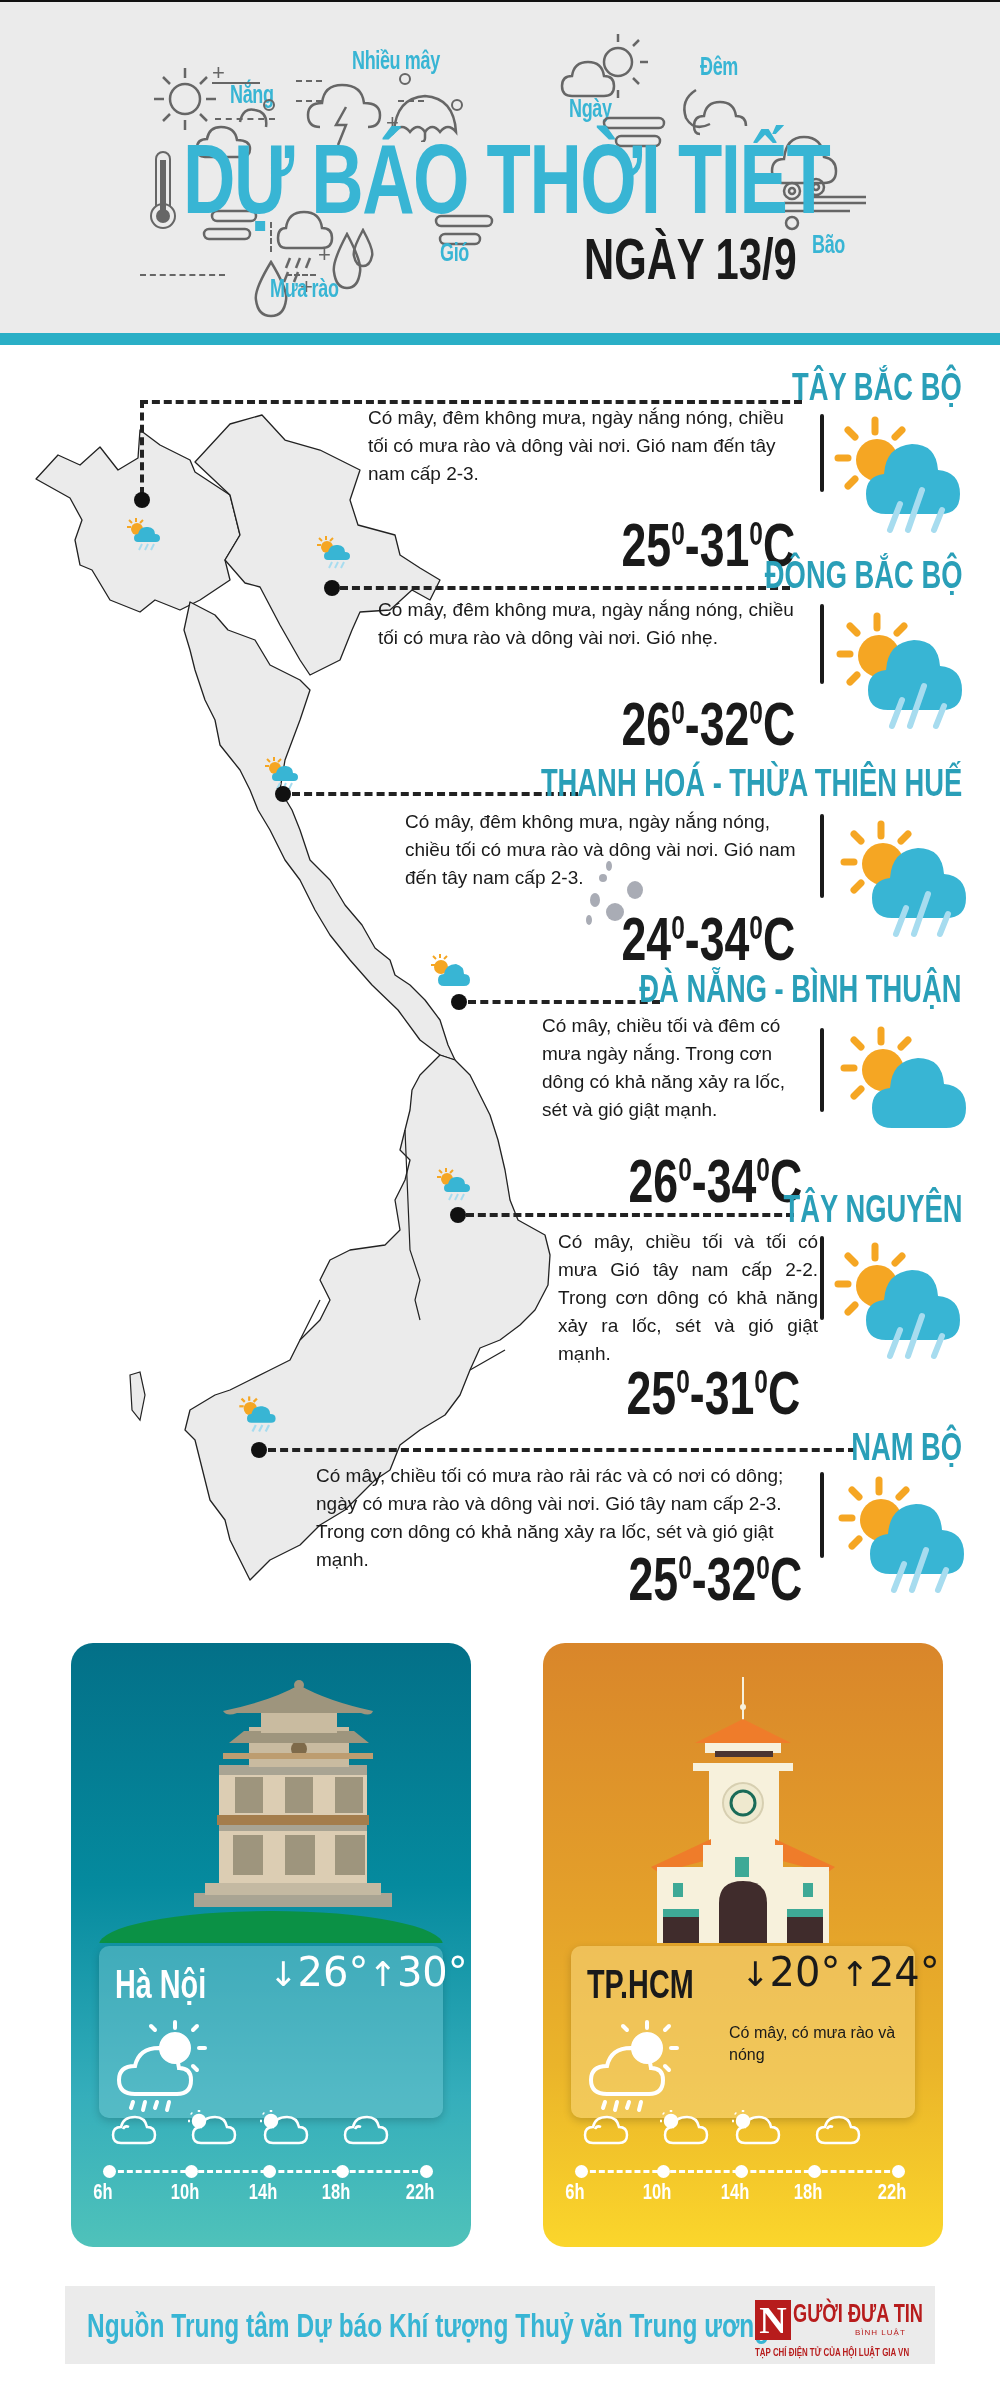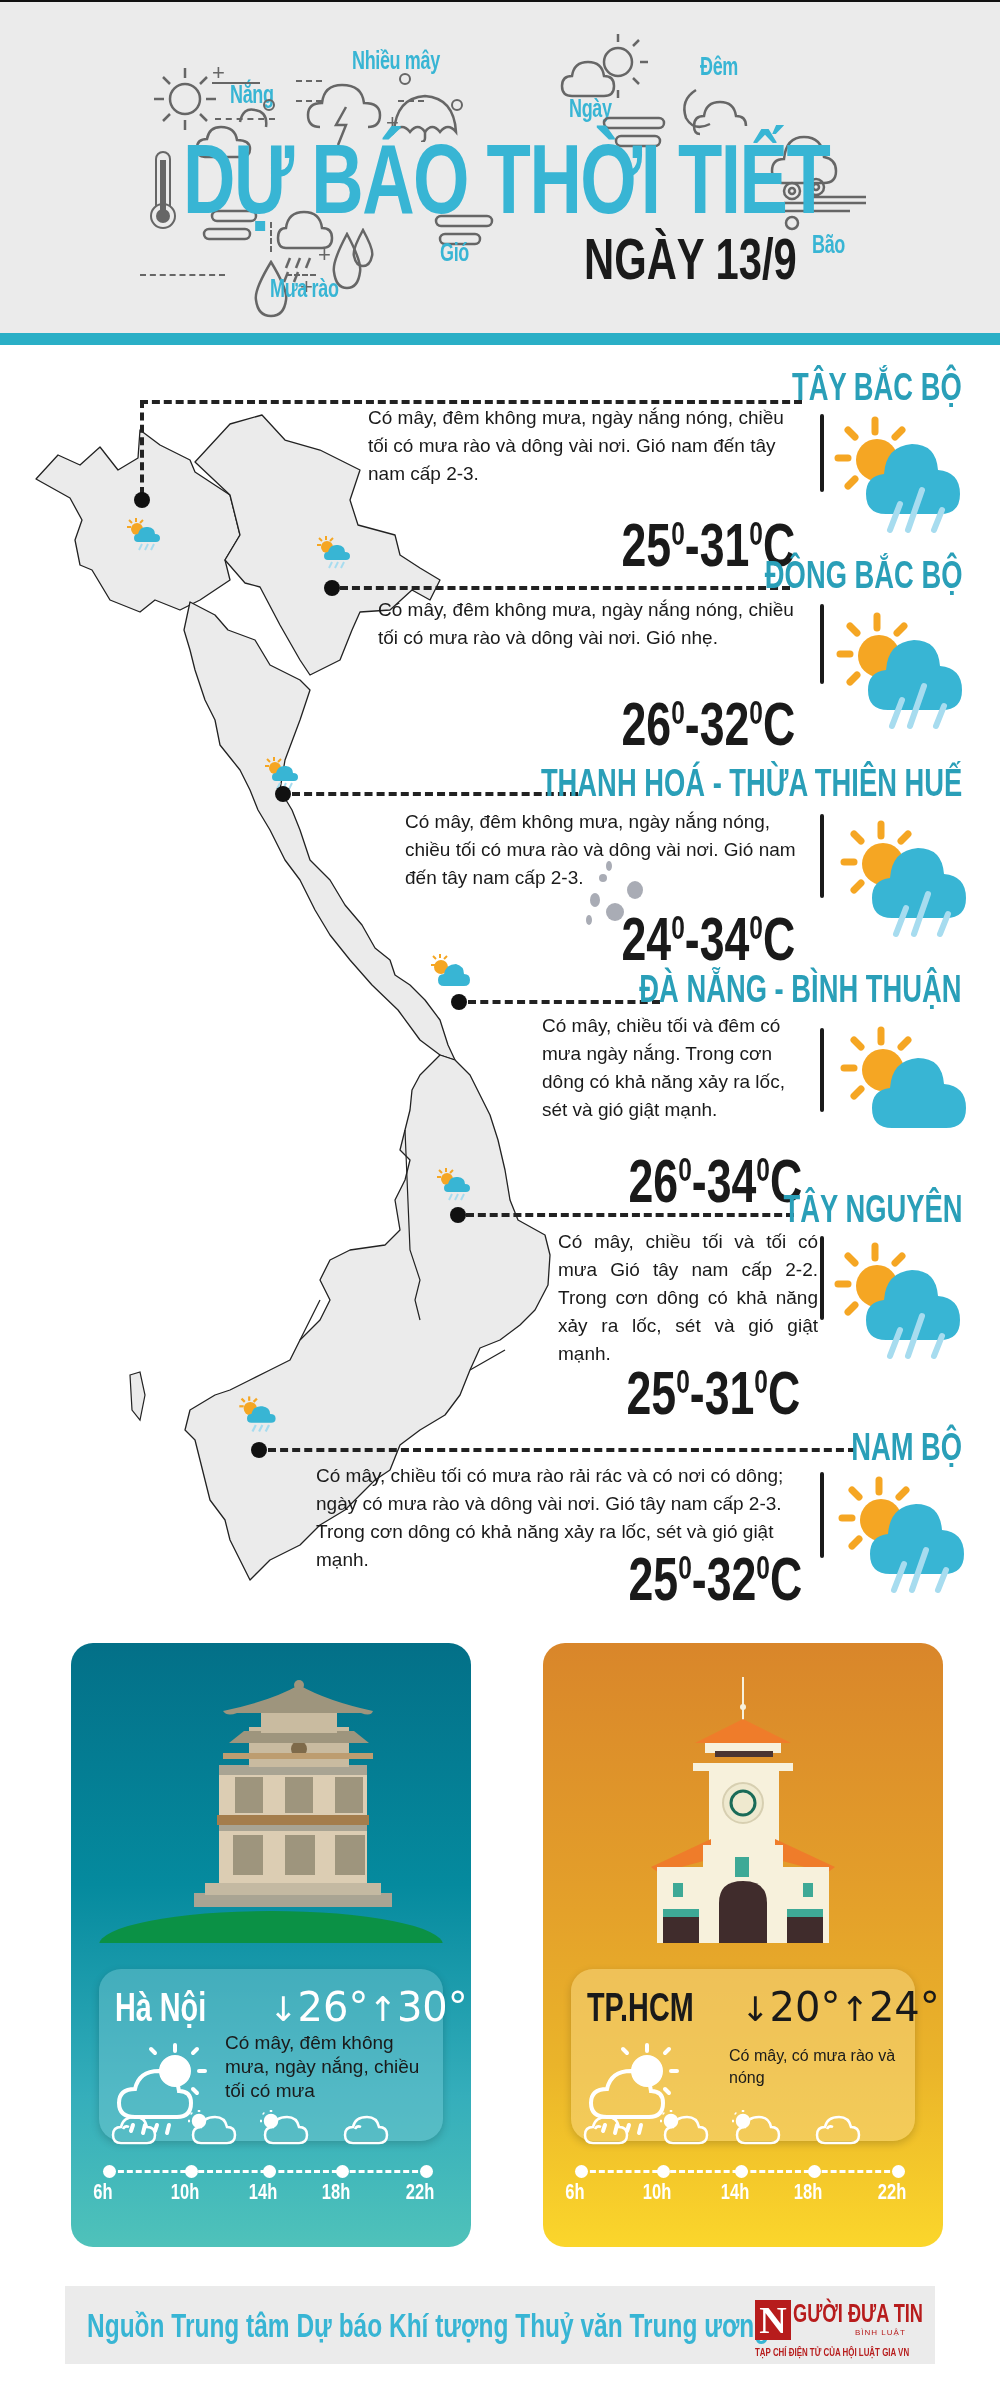--- a/index.html
+++ b/index.html
@@ -24,23 +24,23 @@
   .vbar { position: absolute; width: 4px; background: #1a1a1a; border-radius: 2px; }
   .dash-h { position: absolute; height: 0; border-top: 4px dashed #222; }
   .dash-v { position: absolute; width: 0; border-left: 4px dashed #222; }
   .dot { position: absolute; width: 16px; height: 16px; border-radius: 50%; background: #111; }
   .wicon { position: absolute; }
 
   
   .card { position: absolute; top: 1643px; width: 400px; height: 302px + 0px; border-radius: 22px; overflow: hidden; }
   .card.hn { left: 71px; height: 1002px; }
   .card-inner { position: absolute; left: 0; top: 0; width: 100%; height: 100%; }
-  .panel { position: absolute; left: 28px; top: 303px; width: 344px; height: 172px; border-radius: 22px; box-shadow: 0 3px 8px rgba(0,0,0,0.18); margin-top: 23px; }
+  .panel { position: absolute; left: 28px; top: 303px; width: 344px; height: 172px; border-radius: 10px; box-shadow: 0 3px 8px rgba(0,0,0,0.18); }
   .city-name { position: absolute; left: 16px; top: 18px; font-weight: bold; font-size: 40px; transform: scaleX(0.72); transform-origin: left top; white-space: nowrap; line-height: 1; }
-  .city-temp { position: absolute; left: 170px; top: 18px; font-size: 40px; white-space: nowrap; line-height: 1; font-family: "DejaVu Sans", sans-serif; font-weight: normal; }
+  .city-temp { position: absolute; left: 170px; top: 6px; font-size: 40px; white-space: nowrap; line-height: 1; font-family: "DejaVu Sans", sans-serif; font-weight: normal; }
   .city-temp .arr { font-size: 34px; }
   .city-desc { position: absolute; font-size: 19px; line-height: 24px; color: #1a1a1a; }
   .timeline { position: absolute; left: 38px; top: 527px; width: 318px; height: 0; border-top: 3px dashed #ffffff; }
   .tl-dot { position: absolute; width: 13px; height: 13px; border-radius: 50%; background: #fff; top: -8px; }
   .tl-label { position: absolute; top: 536px; color: #fff; font-weight: bold; font-size: 22px; transform: scaleX(0.75); transform-origin: center top; white-space: nowrap; width: 60px; text-align: center; }
 
   
   .footer { position: absolute; left: 65px; top: 2286px; width: 870px; height: 78px; background: #ebebeb; }
   .footer-source { position: absolute; left: 22px; top: 22px; color: #38b5d4; font-weight: bold; font-size: 34px; transform: scaleX(0.72); transform-origin: left top; white-space: nowrap; line-height: 1; }
   .logo { position: absolute; left: 690px; top: 14px; }
@@ -492,21 +492,20 @@
         <line x1="86" y1="30" x2="92" y2="30"></line>
         <line x1="80" y1="12" x2="84" y2="8"></line>
         <line x1="80" y1="48" x2="84" y2="52"></line>
         <line x1="42" y1="12" x2="38" y2="8"></line>
       <path d="M22 76 Q6 76 6 62 Q6 48 22 48 Q26 30 46 30 Q64 32 66 50 Q78 50 78 62 Q78 76 64 76 Z"></path>
       <line x1="20" y1="84" x2="18" y2="90"></line>
         <line x1="32" y1="84" x2="30" y2="92"></line>
         <line x1="44" y1="84" x2="42" y2="90"></line>
         <line x1="56" y1="84" x2="54" y2="92"></line>
     </svg>
-    <div class="city-desc" style="left:126px;top:62px;width:200px">Có mây, đêm không mưa, ngày nắng, chiều tối có mưa</div>
   </div>
 
   <svg style="position:absolute;left:40px;top:472px" width="46" height="30" viewBox="0 0 46 30" fill="none" stroke="#fff" stroke-width="2.5">
       <path d="M10 28 Q2 28 2 20 Q2 12 10 12 Q12 2 24 2 Q34 2 36 12 Q44 12 44 20 Q44 28 36 28 Z"></path>
       <path d="M12 14 Q14 10 18 12"></path>
     </svg>
   <svg style="position:absolute;left:114px;top:466px" width="52" height="36" viewBox="0 0 52 36" fill="none" stroke="#fff" stroke-width="2.5">
       <circle cx="14" cy="12" r="6" fill="#fff"></circle>
       <line x1="14" y1="1" x2="14" y2="3"></line>
       <line x1="3" y1="12" x2="5" y2="12"></line>

